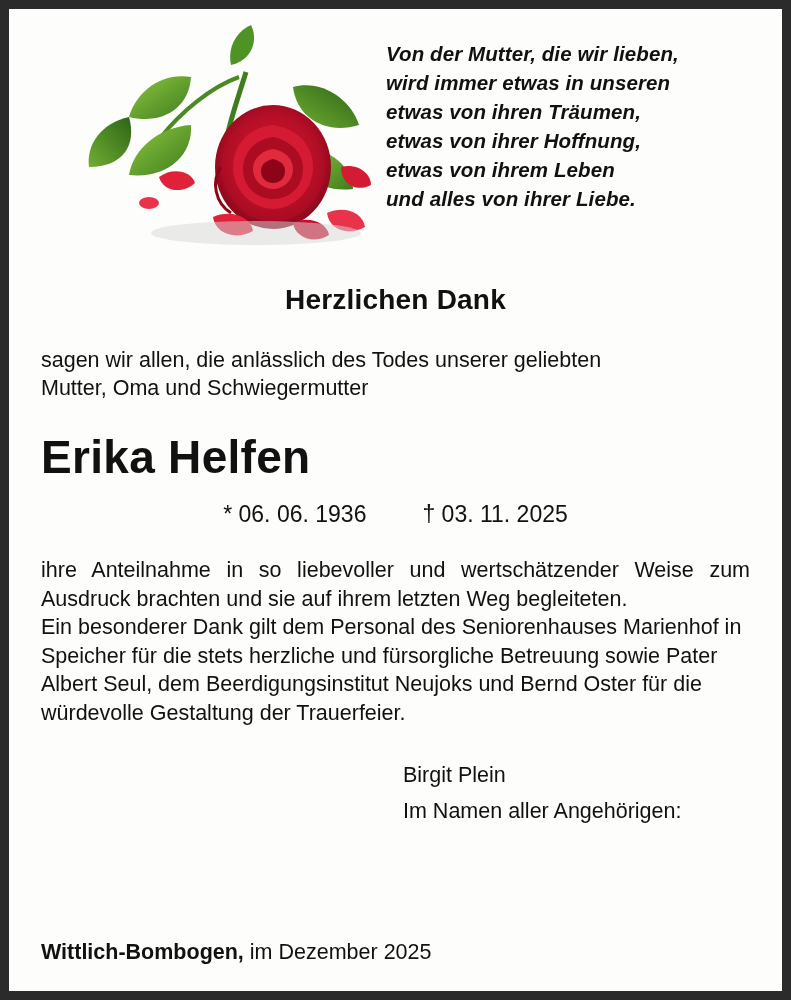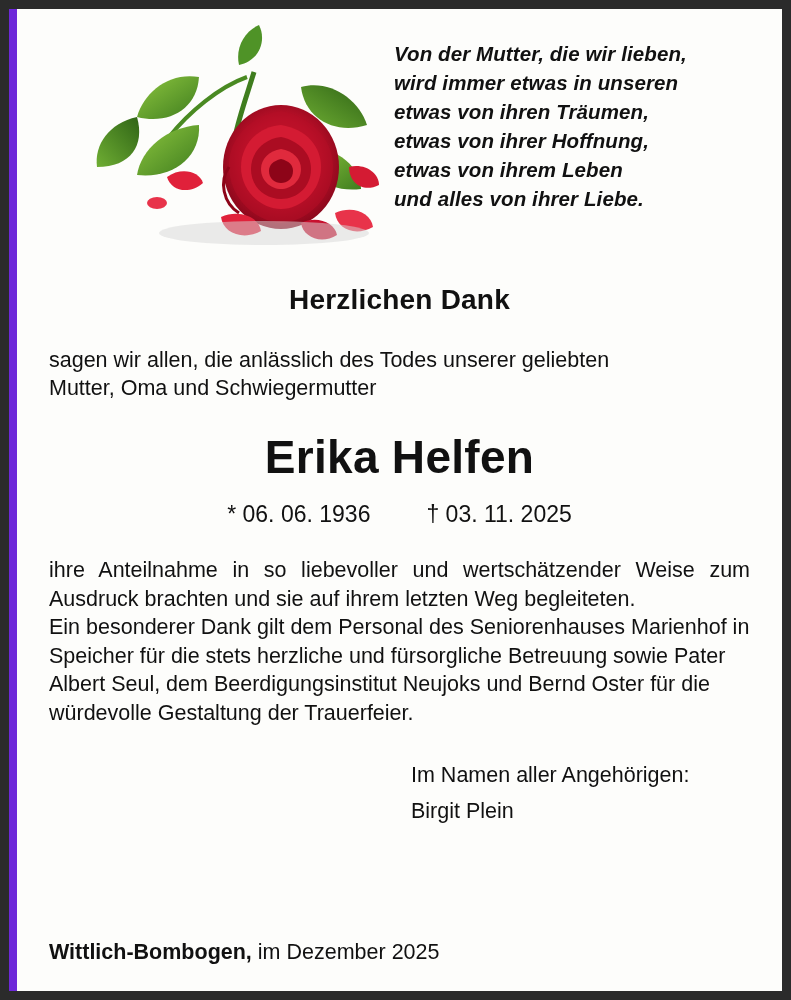--- a/index.html
+++ b/index.html
@@ -13,21 +13,20 @@
     font-family: "Liberation Sans", sans-serif;
     overflow: hidden;
   }
   .page {
     position: relative;
     width: 791px;
     height: 1000px;
     background: #6d28d9;
     box-sizing: border-box;
     border: 9px solid #2b2b2b;
-    padding-left: 8px;
   }
   .inner {
     position: relative;
     width: 100%;
     height: 100%;
     background: #fdfdfb;
     box-sizing: border-box;
     padding: 0 32px;
   }
 
@@ -70,21 +69,21 @@
 
   .intro {
     margin-top: 30px;
     font-size: 21.5px;
     line-height: 28px;
     color: #111;
   }
   .intro div { white-space: nowrap; }
 
   .name {
-    text-align: center;
+    text-align: left;
     font-size: 46px;
     font-weight: bold;
     color: #111;
     margin-top: 28px;
     letter-spacing: 0.3px;
   }
 
   .dates {
     display: flex;
     justify-content: center;
@@ -201,22 +200,22 @@
       <span class="d">* 06. 06. 1936</span>
       <span class="d">† 03. 11. 2025</span>
     </div>
 
     <div class="body-text">
       <p class="just">ihre Anteilnahme in so liebevoller und wertschätzender Weise zum Ausdruck brachten und sie auf ihrem letzten Weg begleiteten.</p>
       <p>Ein besonderer Dank gilt dem Personal des Seniorenhauses Marienhof in Speicher für die stets herzliche und fürsorgliche Betreuung sowie Pater Albert Seul, dem Beerdigungsinstitut Neujoks und Bernd Oster für die würdevolle Gestaltung der Trauerfeier.</p>
     </div>
 
     <div class="closing">
+      <div>Birgit Plein</div>
       <div>Im Namen aller Angehörigen:</div>
-      <div>Birgit Plein</div>
     </div>
 
     <div class="footer">
       <b>Wittlich-Bombogen,</b><span> im Dezember 2025</span>
     </div>
 
   </div>
 </div>
 
 </body></html>

